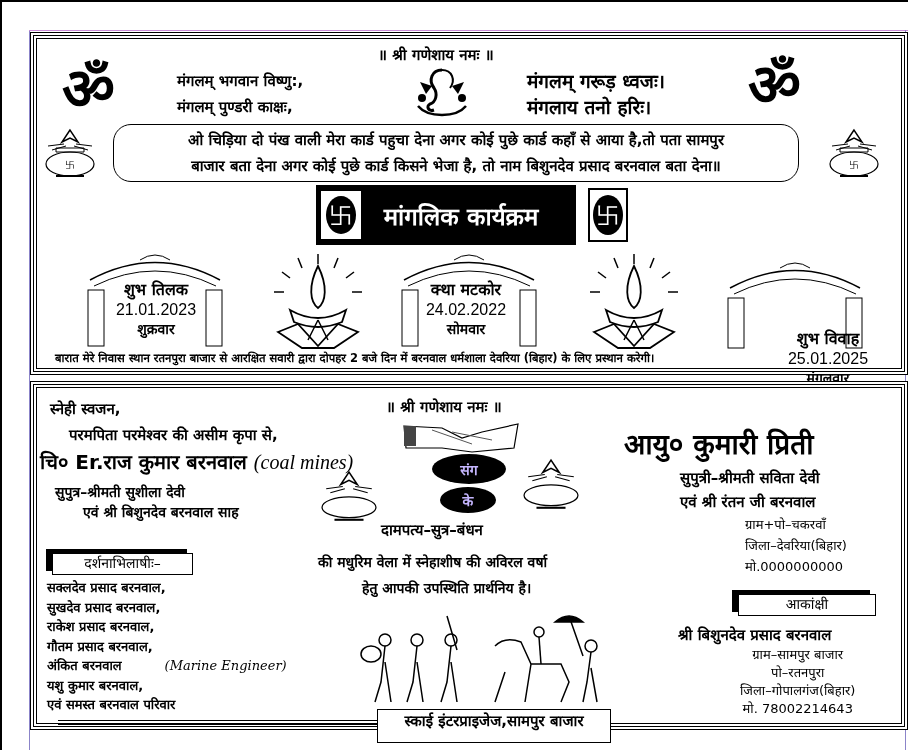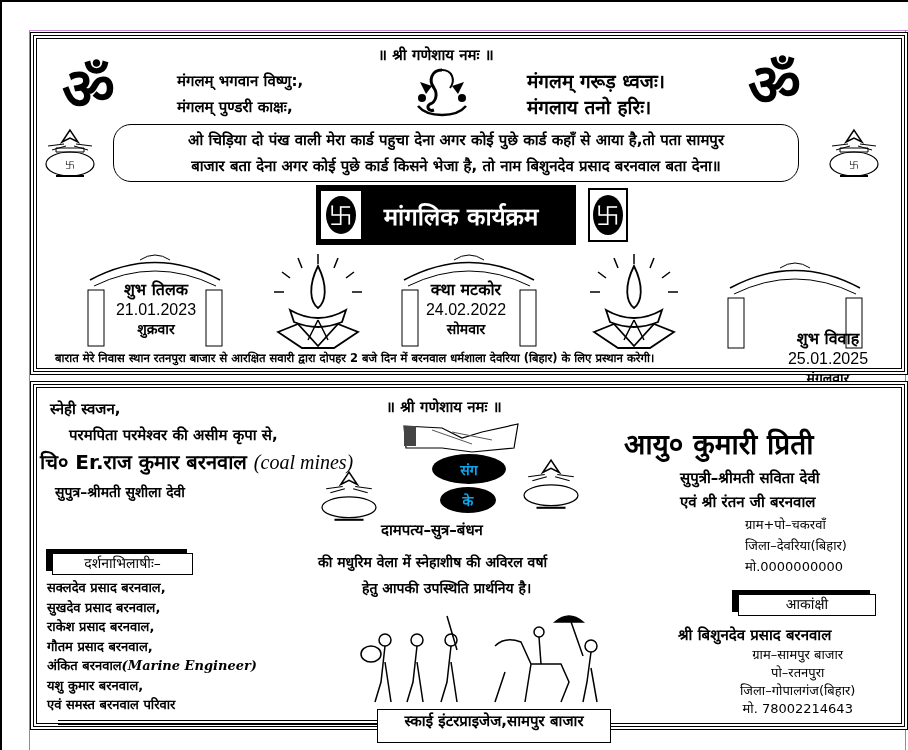--- a/index.html
+++ b/index.html
@@ -45,21 +45,21 @@
   .arch { position: absolute; width: 150px; height: 100px; }
   .event { position: absolute; text-align: center; width: 120px; }
   .event .ev-name { font-size: 16px; font-weight: bold; line-height: 20px; text-align: center; }
   .event .ev-date { font-size: 16px; font-family: "Liberation Sans", sans-serif; line-height: 20px; }
   .event .ev-day { font-size: 14px; font-weight: bold; line-height: 18px; }
 
   .diya { position: absolute; width: 100px; height: 100px; }
 
   .departure { position: absolute; left: 55px; top: 350px; font-size: 11.5px; font-weight: bold; white-space: nowrap; }
   .hand-pic { position: absolute; left: 402px; top: 418px; width: 120px; height: 36px; }
-  .oval { position: absolute; background: #000; color: #0ea5e9; border-radius: 50%; font-weight: bold; display: flex; align-items: center; justify-content: center; font-size: 14px; }
+  .oval { position: absolute; background: #000; color: #c4b5fd; border-radius: 50%; font-weight: bold; display: flex; align-items: center; justify-content: center; font-size: 14px; }
 
   .label-box {
     position: absolute; border: 1.5px solid #000; background: #fff;
     box-shadow: -6px -4px 0 0 #000;
     font-size: 14px; text-align: center;
   }
   .baraat { position: absolute; left: 355px; top: 612px; width: 262px; height: 95px; }
   .footer-bar {
     position: absolute; left: 377px; top: 709px; width: 234px; height: 34px;
     border: 1.5px solid #000; background: #fff; font-size: 15px; font-weight: bold; text-align: center; line-height: 23px;
@@ -213,20 +213,21 @@
 
 <div class="abs txt" style="left:50px;top:398px;font-size:15px;">स्नेही स्वजन,</div>
 <div class="abs txt" style="left:69px;top:424px;font-size:15px;">परमपिता परमेश्वर की असीम कृपा से,</div>
 
 <div class="abs txt" style="left:40px;top:448px;font-size:20px;">
   <span>चि० </span><span>Er.राज कुमार बरनवाल</span>
   <span style="font-family:'Liberation Serif',serif;font-style:italic;font-weight:normal;font-size:20px;">(coal mines)</span>
 </div>
 <div class="abs txt" style="left:55px;top:482px;font-size:14px;line-height:20px;">
   <div>सुपुत्र–श्रीमती सुशीला देवी</div>
+  <div style="padding-left:28px">एवं श्री बिशुनदेव बरनवाल साह</div>
 </div>
 
 <div class="abs txt" style="left:386px;top:396px;font-size:15px;">॥ श्री गणेशाय नमः ॥</div>
 
 <svg class="hand-pic" viewBox="0 0 120 36">
   <path d="M2 8 L40 10 L60 20 L80 14 L116 6 L112 30 L70 34 L40 30 L4 30 Z" fill="none" stroke="#000" stroke-width="1.2"></path>
   <path d="M30 12 L70 26 M50 14 L90 22" stroke="#555" stroke-width="1"></path>
   <path d="M2 8 L14 8 L14 28 L2 28 Z" fill="#444"></path>
 </svg>
 
@@ -260,21 +261,21 @@
   <div>जिला–देवरिया(बिहार)</div>
   <div>मो.0000000000</div>
 </div>
 
 <div class="label-box" style="left:52px;top:553px;width:141px;height:22px;line-height:19px;">दर्शनाभिलाषीः–</div>
 <div class="abs txt" style="left:47px;top:578px;font-size:13px;line-height:19.5px;">
   <div>सक्लदेव प्रसाद बरनवाल,</div>
   <div>सुखदेव प्रसाद बरनवाल,</div>
   <div>राकेश प्रसाद बरनवाल,</div>
   <div>गौतम प्रसाद बरनवाल,</div>
-  <div><span>अंकित बरनवाल</span><span style="font-family:'DejaVu Serif',serif;font-style:italic;font-weight:bold;">(Marine Engineer)</span></div>
+  <div><span>अंकित बरनवाल</span><span style="font-family:'DejaVu Serif',serif;font-style:italic;font-weight:normal;margin-left:43px;">(Marine Engineer)</span></div>
   <div>यशु कुमार बरनवाल,</div>
   <div>एवं समस्त बरनवाल परिवार</div>
 </div>
 
 <div class="label-box" style="left:738px;top:594px;width:138px;height:22px;line-height:19px;">आकांक्षी</div>
 <div class="abs txt" style="left:678px;top:624px;font-size:15px;">श्री बिशुनदेव प्रसाद बरनवाल</div>
 <div class="abs" style="left:740px;top:646px;font-size:13px;line-height:18px;white-space:nowrap;text-align:center;">
   <div>ग्राम–सामपुर बाजार</div>
   <div>पो–रतनपुरा</div>
   <div>जिला–गोपालगंज(बिहार)</div>

